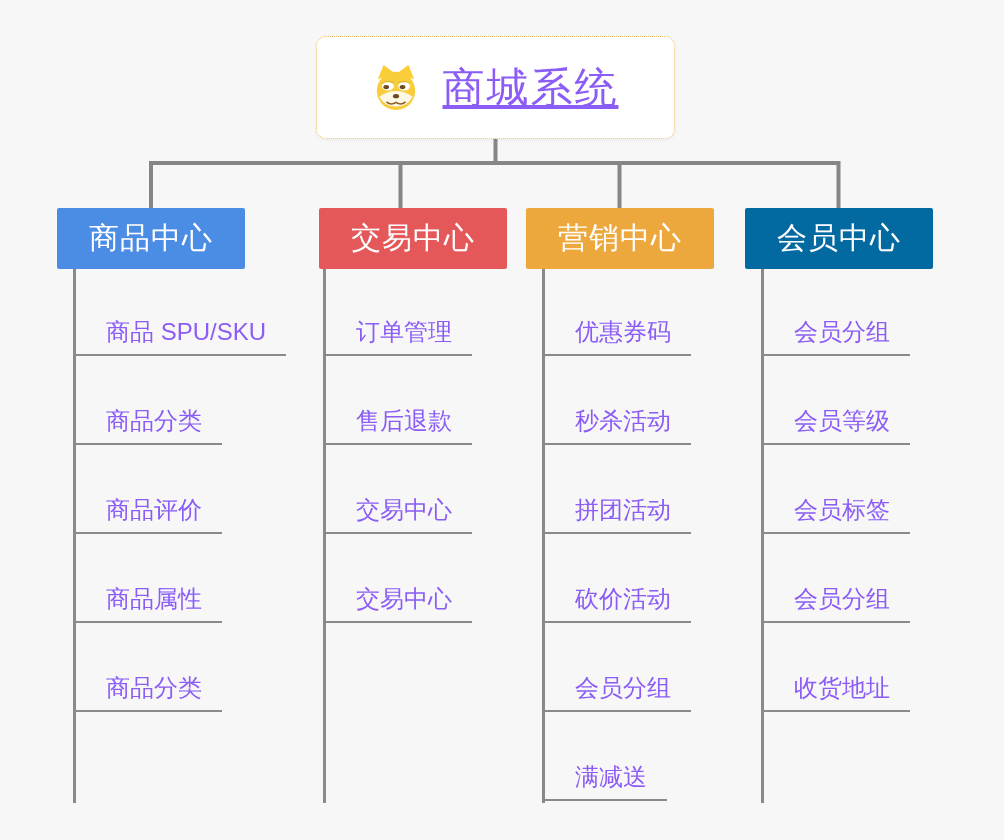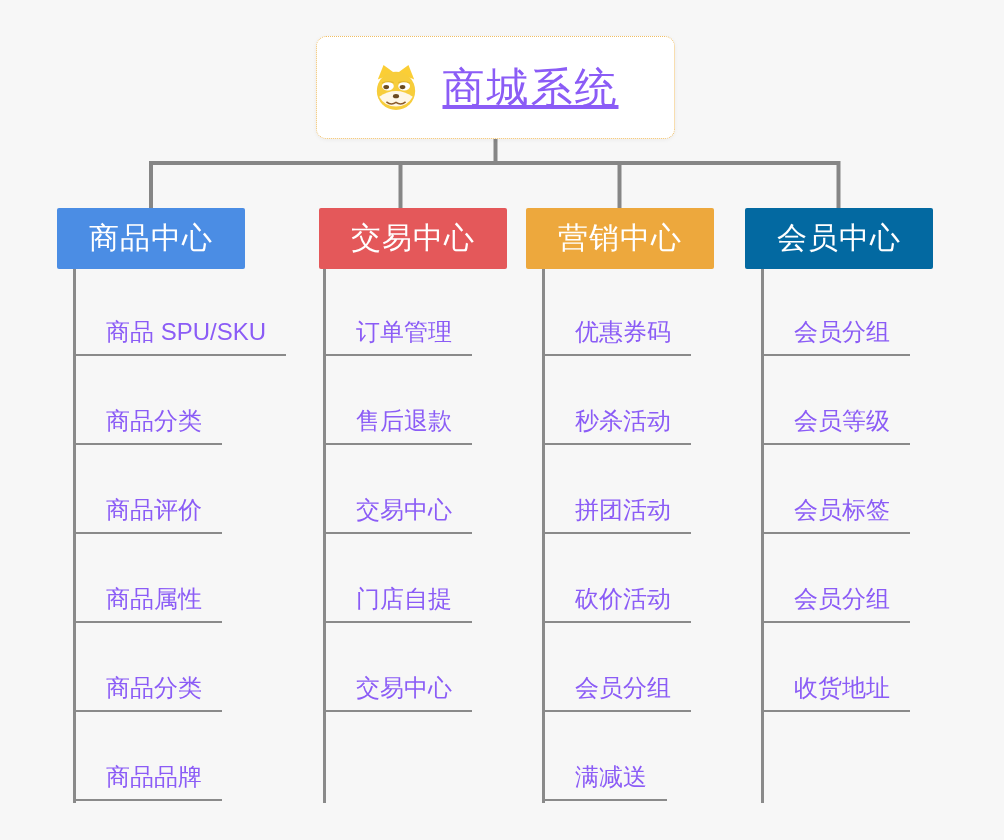--- a/index.html
+++ b/index.html
@@ -112,41 +112,35 @@
         </div>
       <div class="leaf-row">
           <div class="leaf">商品评价</div>
         </div>
       <div class="leaf-row">
           <div class="leaf">商品属性</div>
         </div>
       <div class="leaf-row">
           <div class="leaf">商品分类</div>
         </div>
-      <div class="leaf-row">
-          <div class="leaf">商品品牌</div>
-        </div>
     </div>
   </div>
 
   <div class="branch b1">
     <div class="branch-header" style="background-color: rgb(228, 88, 90); margin-left: 12px;">交易中心</div>
     <div class="spine"></div>
     <div class="branch-leaves">
       <div class="leaf-row">
           <div class="leaf">订单管理</div>
         </div>
       <div class="leaf-row">
           <div class="leaf">售后退款</div>
         </div>
       <div class="leaf-row">
           <div class="leaf">交易中心</div>
-        </div>
-      <div class="leaf-row">
-          <div class="leaf">门店自提</div>
         </div>
       <div class="leaf-row">
           <div class="leaf">交易中心</div>
         </div>
     </div>
   </div>
 
   <div class="branch b2">
     <div class="branch-header" style="background-color: rgb(237, 168, 61);">营销中心</div>
     <div class="spine"></div>

